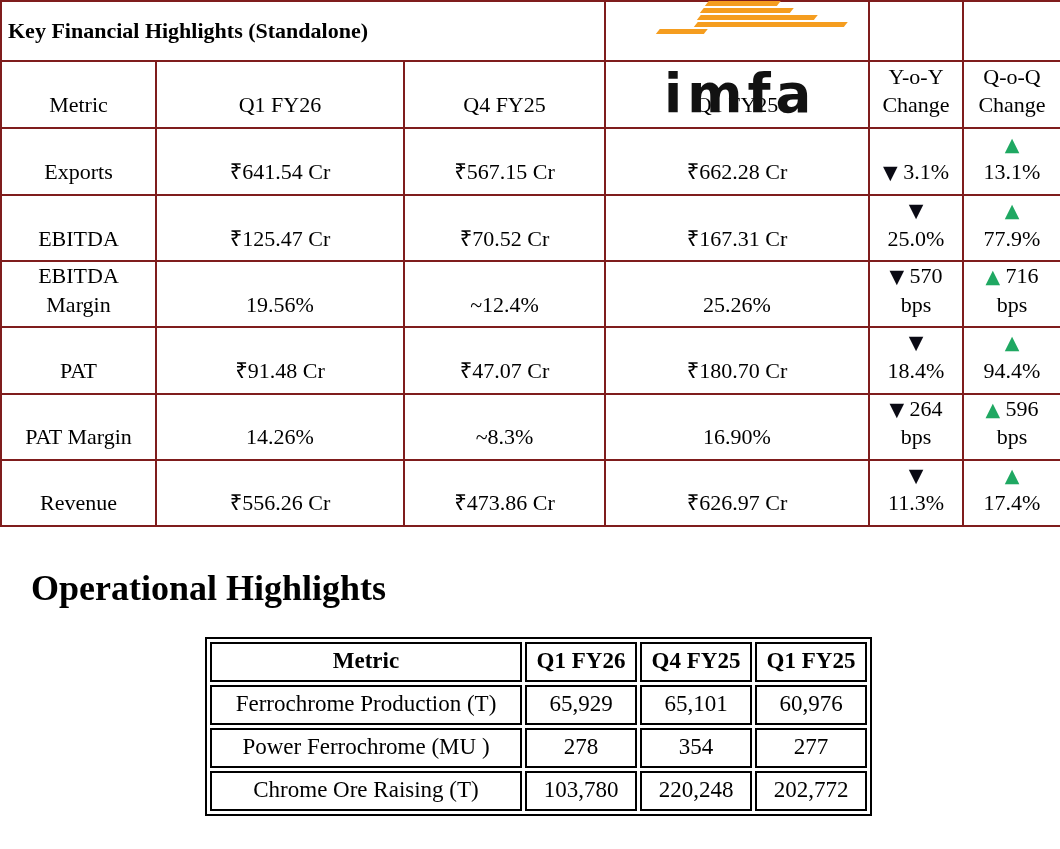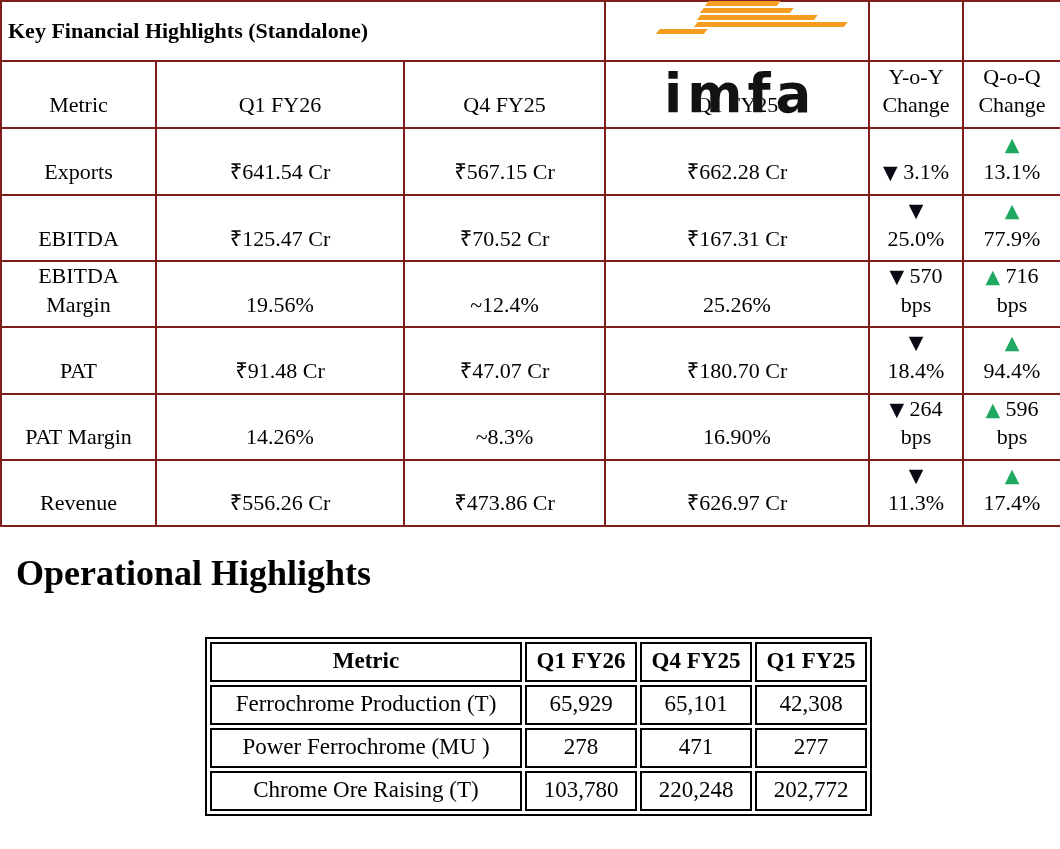--- a/index.html
+++ b/index.html
@@ -74,21 +74,21 @@
     font-family:"DejaVu Sans", sans-serif;
     font-weight:bold;
     font-size:53px;
     letter-spacing:5px;
     line-height:1;
     margin-top:48px;
   }
 
   
   h2.op-heading{
-    position:absolute;left:16px;top:552px;margin:0;
+    position:absolute;left:16px;top:552px;margin:15px;
     font-family:"Liberation Serif", serif;
     font-weight:bold;
     font-size:36px;
   }
   table.op{
     position:absolute;left:205px;top:637px;
     border-collapse:separate;
     border-spacing:3px;
     border:2px solid #000;
     background:#fff;
@@ -208,26 +208,26 @@
           <th class="num-col">Q1 FY26</th>
           <th class="num-col">Q4 FY25</th>
           <th class="num-col">Q1 FY25</th>
         </tr>
       </thead>
     <tbody id="op-body">
         <tr>
           <td class="metric-col">Ferrochrome Production (T)</td>
           <td class="num-col">65,929</td>
           <td class="num-col">65,101</td>
-          <td class="num-col">42,308</td>
+          <td class="num-col">60,976</td>
         </tr>
         <tr>
           <td class="metric-col">Power Ferrochrome (MU )</td>
           <td class="num-col">278</td>
-          <td class="num-col">471</td>
+          <td class="num-col">354</td>
           <td class="num-col">277</td>
         </tr>
         <tr>
           <td class="metric-col">Chrome Ore Raising (T)</td>
           <td class="num-col">103,780</td>
           <td class="num-col">220,248</td>
           <td class="num-col">202,772</td>
         </tr>
       </tbody>
   </table>

